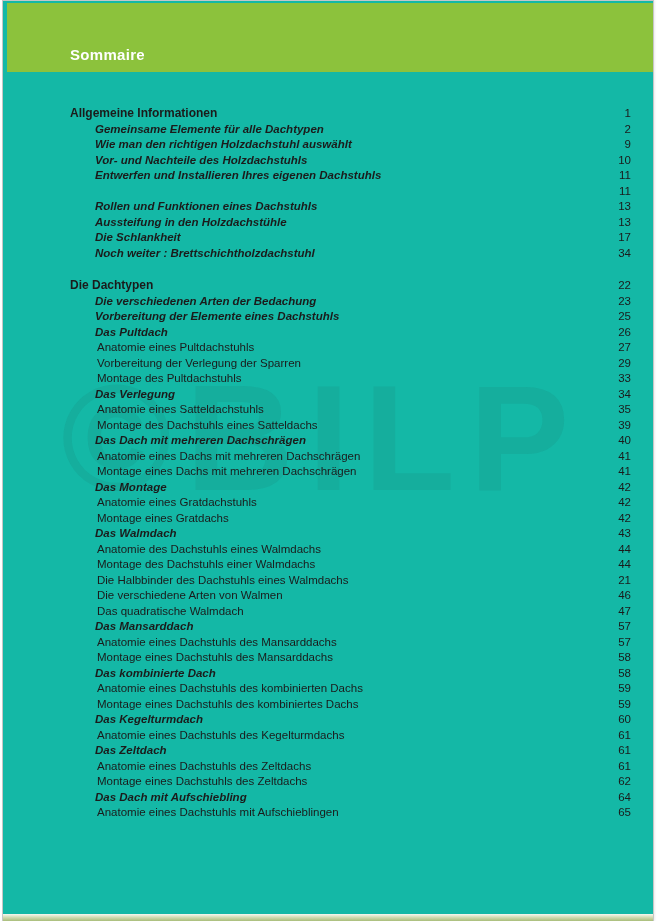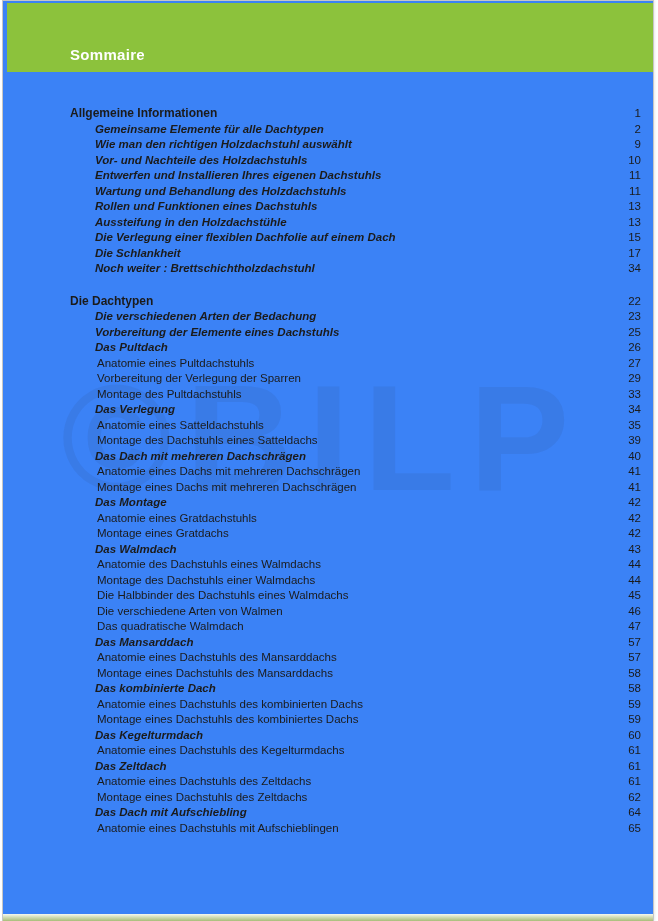--- a/index.html
+++ b/index.html
@@ -5,21 +5,21 @@
   html, body {
     margin: 0; padding: 0;
     width: 658px; height: 921px;
     background: #ffffff;
     font-family: "Liberation Sans", sans-serif;
     -webkit-font-smoothing: antialiased;
   }
   .page {
     position: absolute;
     left: 2px; top: 0; right: 4px; bottom: 0;
-    background: #3b82f6;
+    background: #14b8a6;
     border: 1px solid var(--page-border, #c6c6c6);
     border-bottom: none;
     overflow: hidden;
     box-shadow: 1px 0 2px rgba(0,0,0,0.08);
   }
   .header-band {
     position: absolute;
     left: 4px; right: 0; top: 2px; height: 69px;
     background: var(--accent, #8cc23c);
     display: flex;
@@ -39,21 +39,21 @@
     font-weight: bold;
     letter-spacing: 14px;
     line-height: 1;
     color: rgba(40, 40, 40, 0.07);
     white-space: nowrap;
     pointer-events: none;
     z-index: 0;
   }
   .toc {
     position: absolute;
-    left: 67px; right: 12px; top: 105px;
+    left: 67px; right: 22px; top: 105px;
     z-index: 1;
   }
   .row {
     display: flex;
     align-items: baseline;
     height: 15.5px;
     line-height: 15.5px;
     font-size: 11.5px;
     color: var(--text, #1b1b1b);
     white-space: nowrap;
@@ -117,38 +117,32 @@
         <span class="lbl">Vor- und Nachteile des Holzdachstuhls</span>
         <span class="leader"></span>
         <span class="pg">10</span>
       </div>
       <div class="row lvl2">
         <span class="lbl">Entwerfen und Installieren Ihres eigenen Dachstuhls</span>
         <span class="leader"></span>
         <span class="pg">11</span>
       </div>
       <div class="row lvl2">
-        <span class="lbl">Wartung und Behandlung des Holzdachstuhls</span>
         <span class="leader"></span>
         <span class="pg">11</span>
       </div>
       <div class="row lvl2">
         <span class="lbl">Rollen und Funktionen eines Dachstuhls</span>
         <span class="leader"></span>
         <span class="pg">13</span>
       </div>
       <div class="row lvl2">
         <span class="lbl">Aussteifung in den Holzdachstühle</span>
         <span class="leader"></span>
         <span class="pg">13</span>
-      </div>
-      <div class="row lvl2">
-        <span class="lbl">Die Verlegung einer flexiblen Dachfolie auf einem Dach</span>
-        <span class="leader"></span>
-        <span class="pg">15</span>
       </div>
       <div class="row lvl2">
         <span class="lbl">Die Schlankheit</span>
         <span class="leader"></span>
         <span class="pg">17</span>
       </div>
       <div class="row lvl2">
         <span class="lbl">Noch weiter : Brettschichtholzdachstuhl</span>
         <span class="leader"></span>
         <span class="pg">34</span>
@@ -244,21 +238,21 @@
         <span class="pg">44</span>
       </div>
       <div class="row lvl3">
         <span class="lbl">Montage des Dachstuhls einer Walmdachs</span>
         <span class="leader"></span>
         <span class="pg">44</span>
       </div>
       <div class="row lvl3">
         <span class="lbl">Die Halbbinder des Dachstuhls eines Walmdachs</span>
         <span class="leader"></span>
-        <span class="pg">45</span>
+        <span class="pg">21</span>
       </div>
       <div class="row lvl3">
         <span class="lbl">Die verschiedene Arten von Walmen</span>
         <span class="leader"></span>
         <span class="pg">46</span>
       </div>
       <div class="row lvl3">
         <span class="lbl">Das quadratische Walmdach</span>
         <span class="leader"></span>
         <span class="pg">47</span>

